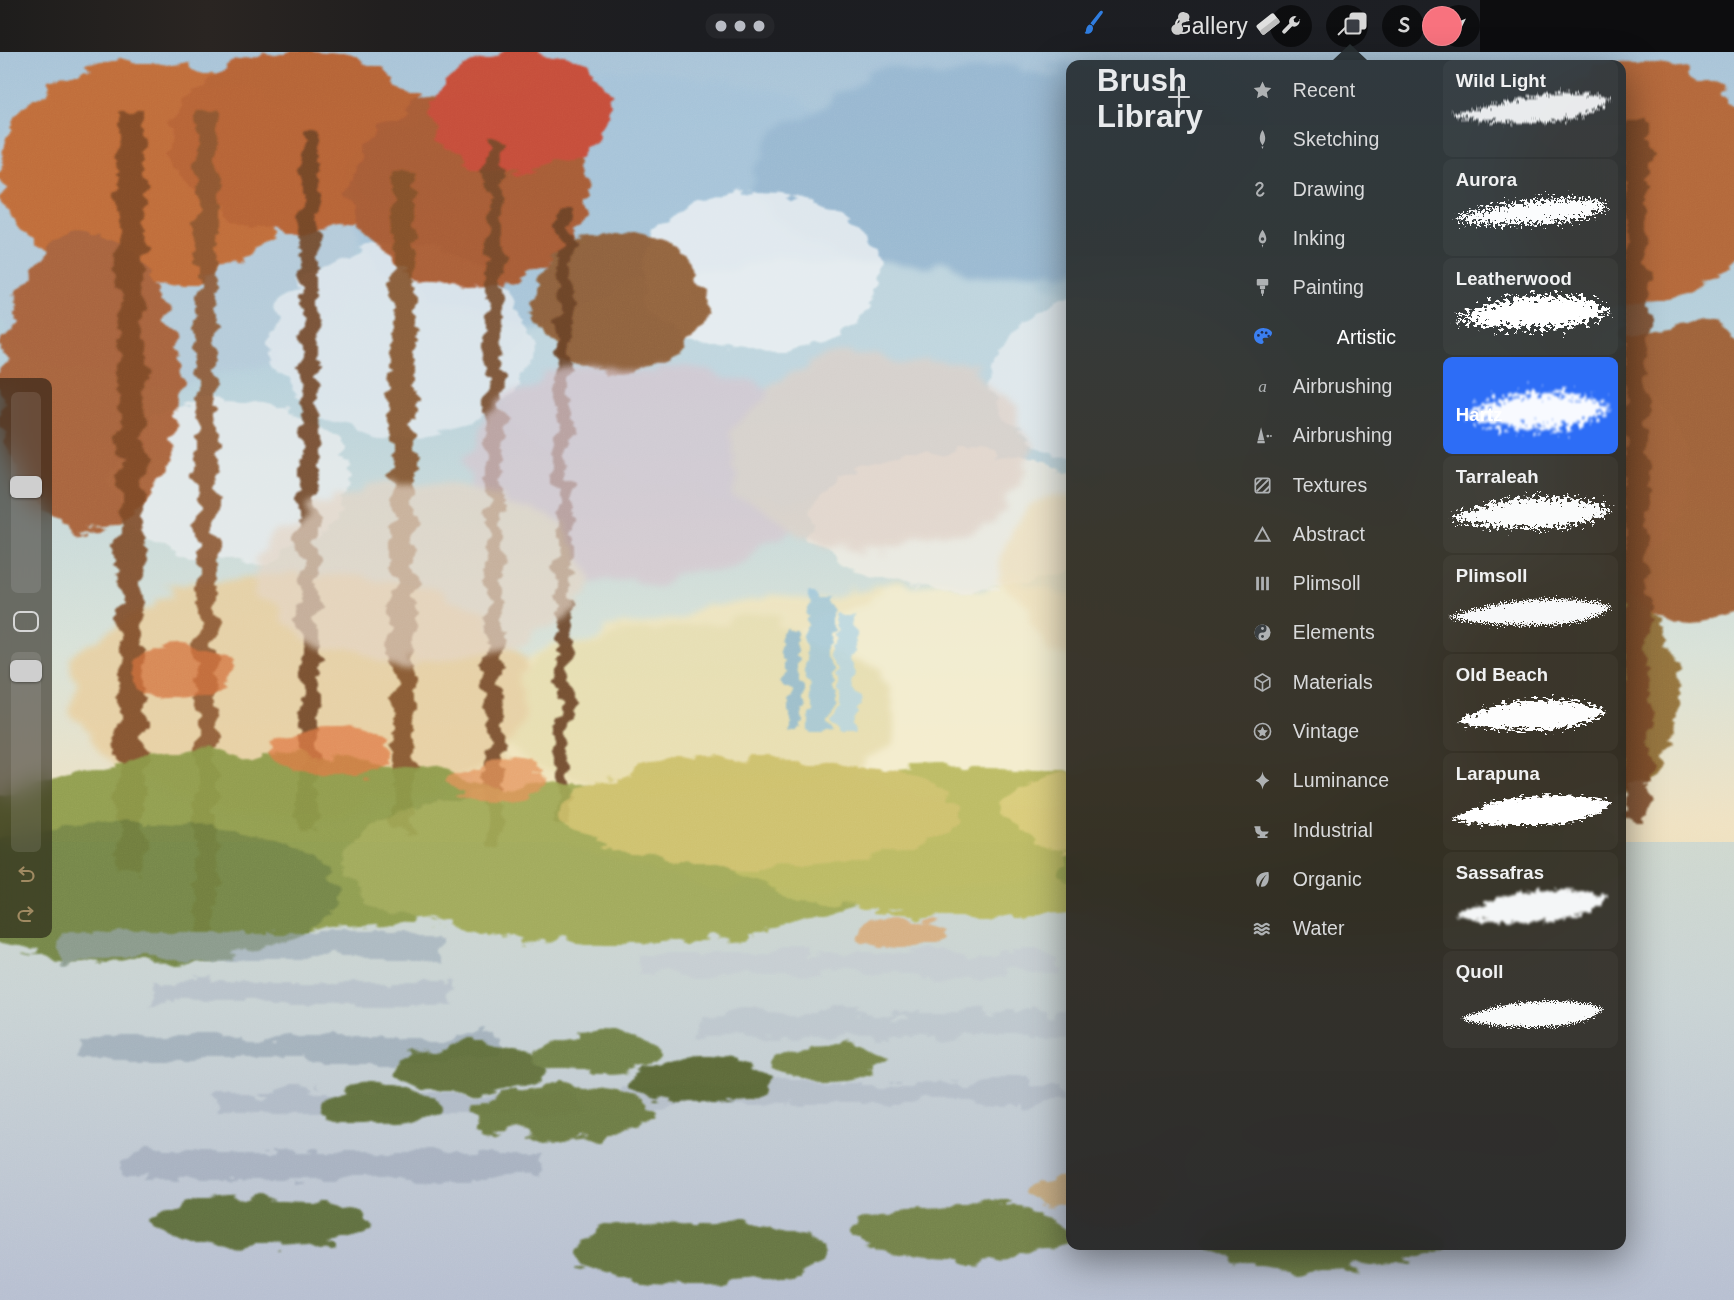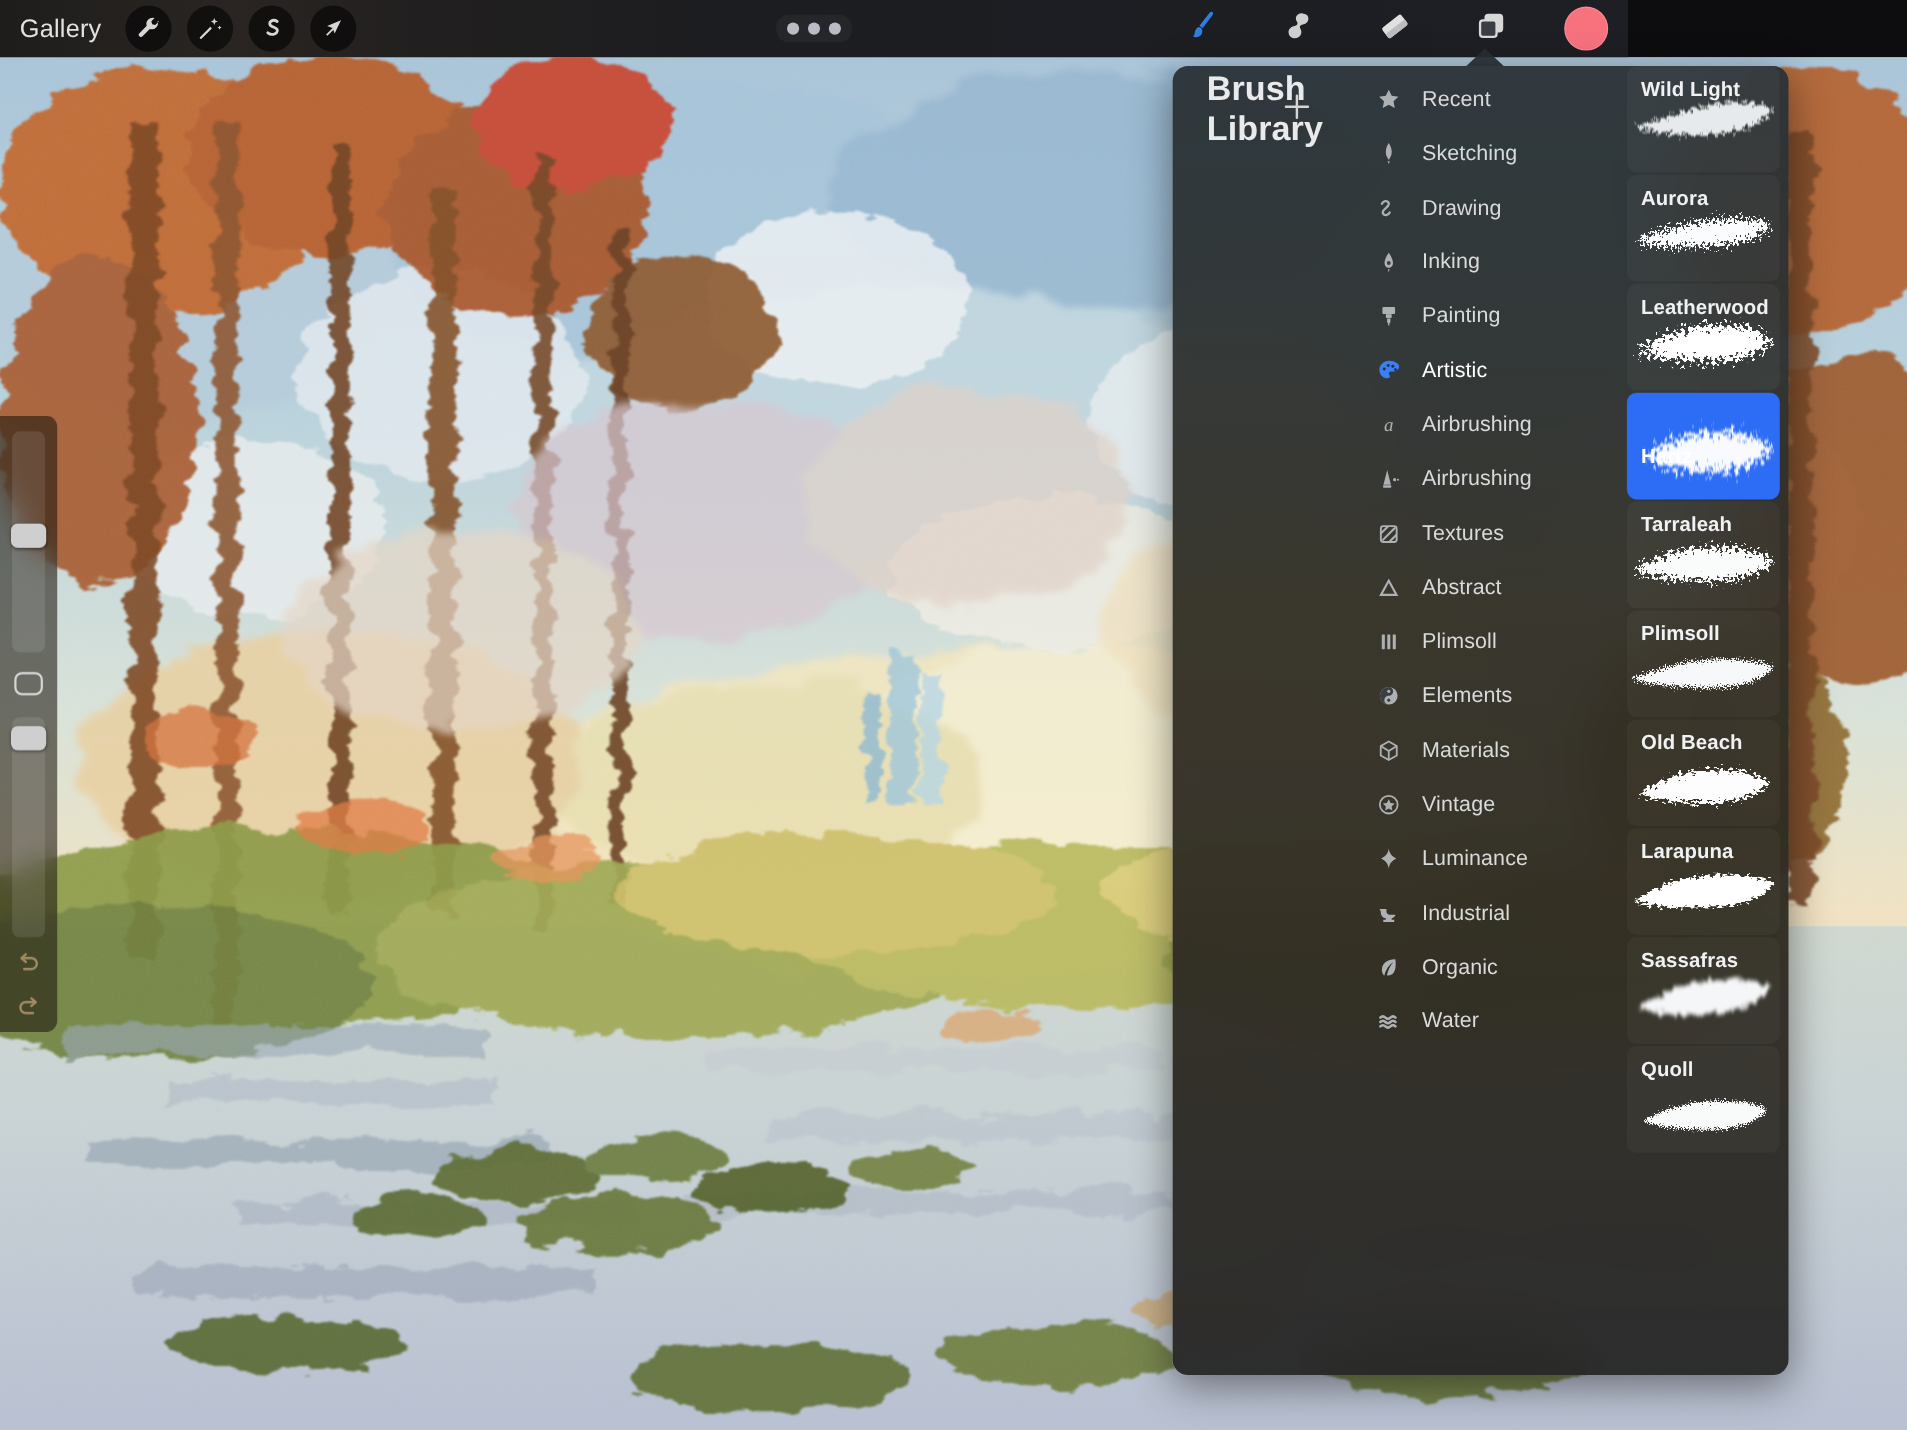--- a/index.html
+++ b/index.html
@@ -23,20 +23,21 @@
   }
   #canvas-art svg { display: block; width: 100%; height: 100%; }
 
   
   #top-bar {
     position: absolute; left: 0; top: 0;
     width: 1480px; height: 52px;
     background: linear-gradient(90deg,#1e1d1c 0%, #2a2522 14%, #211f1f 26%, #1c1d21 46%, #1d1f24 100%);
     display: flex; align-items: center;
     z-index: 40;
+    justify-content: flex-end;
   }
   .tb-left { display: flex; align-items: center; padding-left: 18px; gap: 14px; }
   #gallery-label {
     color: #e2e2e2; font-size: 23px; letter-spacing: .2px; margin-right: 8px;
     cursor: default;
   }
   .round-btn {
     width: 42px; height: 42px; border-radius: 50%;
     background: rgba(0,0,0,.55);
     display: flex; align-items: center; justify-content: center;
@@ -134,41 +135,41 @@
     padding: 0 22px 0 31px;
   }
   #panel-title {
     color: #e8eaec; font-size: 31px; font-weight: bold; letter-spacing: .1px;
   }
   #add-brush-btn {
     position: absolute; right: 26px; top: 50%; transform: translateY(-50%);
     width: 40px; height: 40px; cursor: pointer;
     display: flex; align-items: center; justify-content: center;
   }
-  #panel-body { display: flex; flex: 1 1 auto; min-height: 0; gap: 36px; }
+  #panel-body { display: flex; flex: 1 1 auto; min-height: 0; }
 
   
   #category-list {
     width: 216px; flex: 0 0 216px;
     padding-top: 6px;
     overflow: hidden;
   }
   .cat-row {
     display: flex; align-items: center;
     height: 49.3px;
     padding-left: 24px;
     cursor: pointer;
   }
   .cat-icon {
     width: 28px; flex: 0 0 28px; display: flex;
     align-items: center; justify-content: center;
     margin-right: 16px;
   }
   .cat-label { color: #d9dadb; font-size: 19.5px; letter-spacing: .1px; white-space: nowrap; }
-  .cat-row.active .cat-label { color: #ffffff; }
+  .cat-row.active .cat-label { color: #ffffff; margin-left: 44px; }
 
   
   #brush-list {
     flex: 1 1 auto; min-width: 0;
     padding: 0 8px 0 2px;
     overflow: hidden;
   }
   .brush-row {
     position: relative;
     height: 97px;

